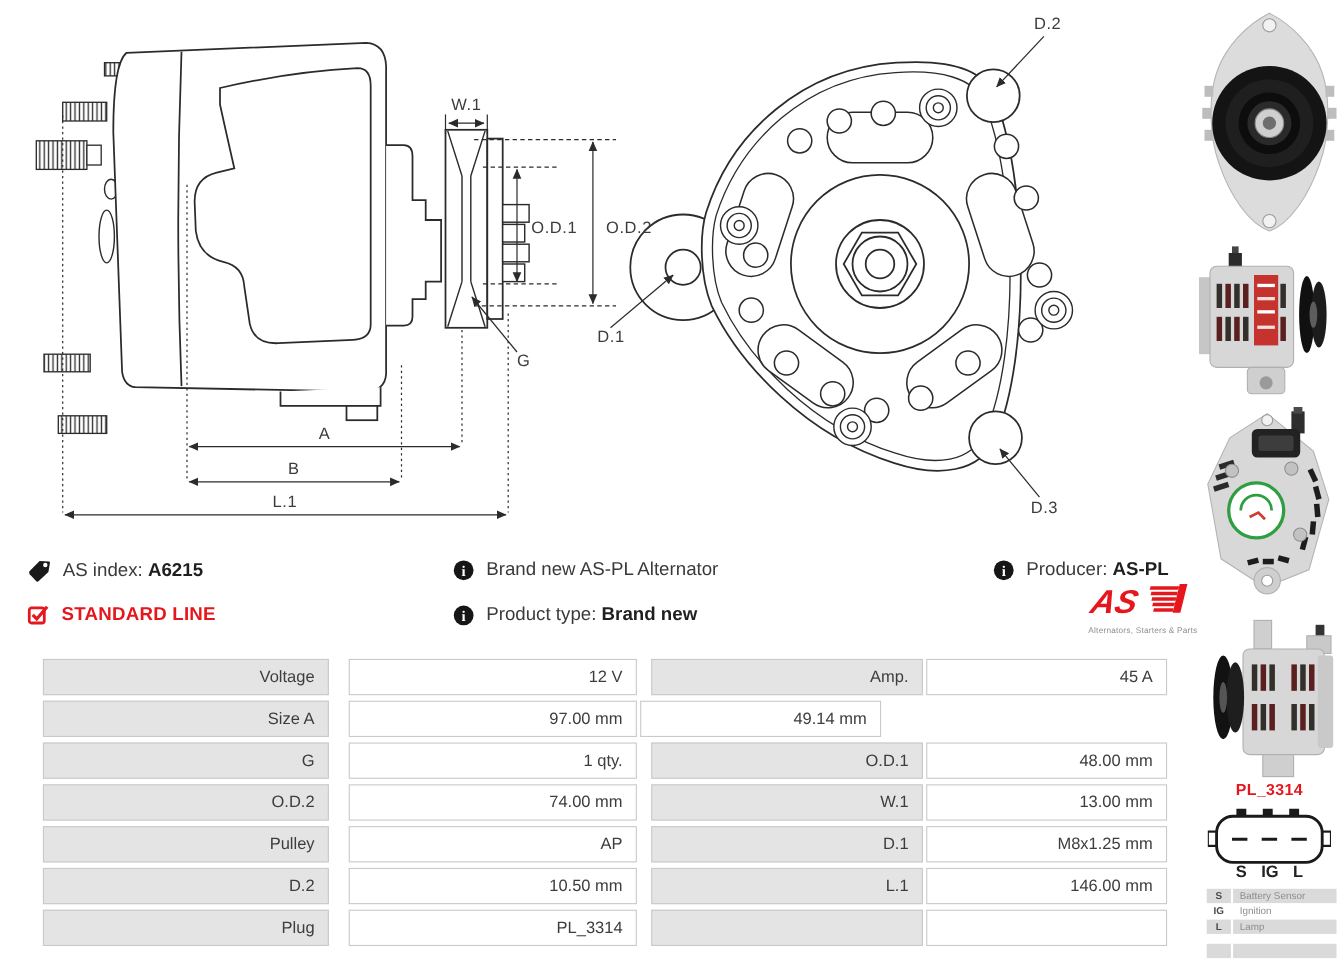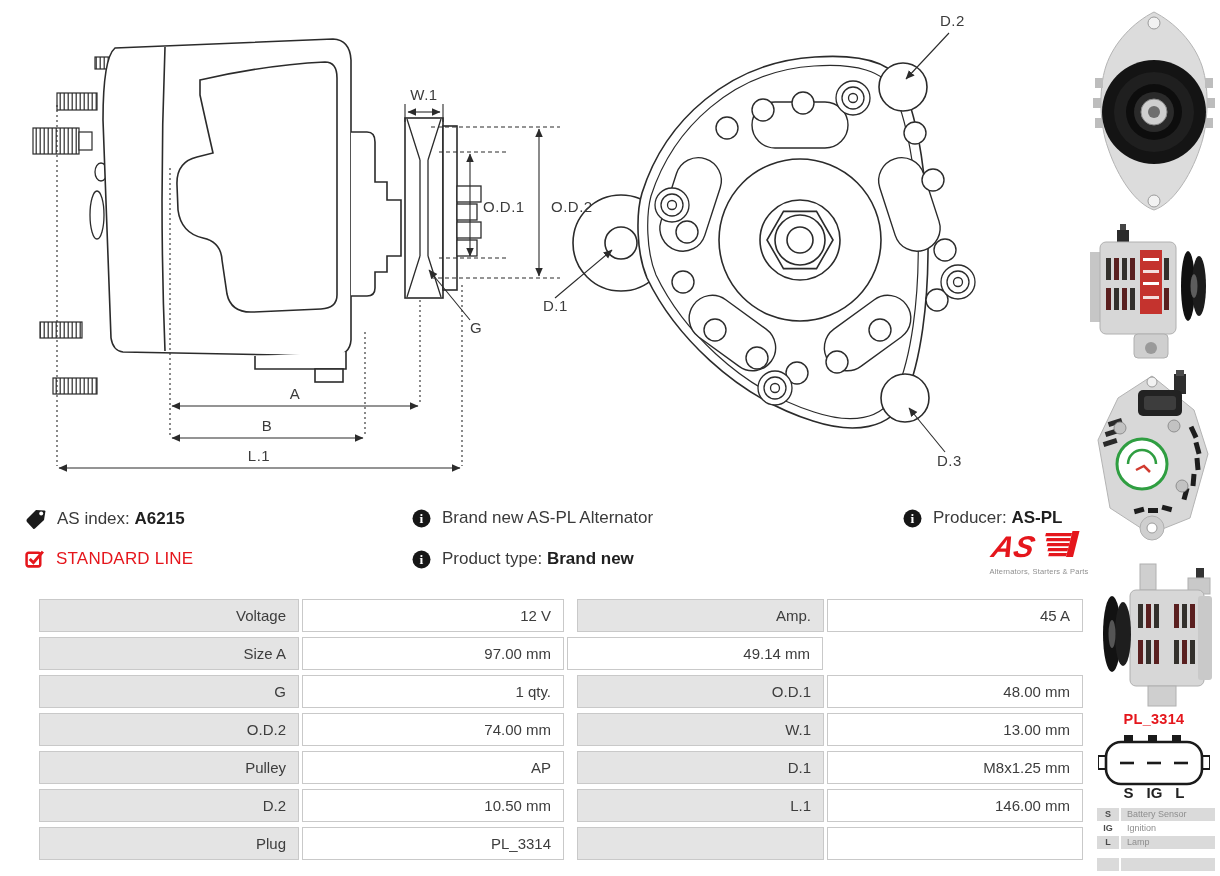--- a/index.html
+++ b/index.html
@@ -5,35 +5,35 @@
   html,body{margin:0;padding:0;}
   body{
     width:1220px;height:876px;position:relative;overflow:hidden;
     background:#ffffff;color:#3a3a3a;
     font-family:"Liberation Sans", sans-serif;
   }
   .abs{position:absolute;}
   
   .info-item{position:absolute;display:flex;align-items:center;gap:11px;font-size:17px;color:#3a3a3a;white-space:nowrap;}
   .info-item b{color:#1f1f1f;font-weight:bold;}
-  .standard{color:var(--brand-red);font-weight:normal;letter-spacing:.2px;}
+  .standard{color:var(--brand-red);font-weight:bold;letter-spacing:.2px;}
   .red-stroke{stroke:var(--brand-red);}
   .red-fill{fill:var(--brand-red);}
   
   .logo{position:absolute;left:984px;top:529px;width:110px;text-align:center;}
   .logo .tagline{font-size:7.5px;color:#8f8f8f;white-space:nowrap;margin-top:-2px;letter-spacing:.2px;}
   
   .spec{position:absolute;left:15px;top:599px;width:1060px;padding-left:24px;}
   .trow{display:flex;margin-bottom:5px;}
   .cell{box-sizing:border-box;border:1px solid #c9c9c9;height:33px;line-height:31px;
         font-size:15px;text-align:right;padding-right:12px;color:#3d3d3d;overflow:hidden;}
   .lbl{background:#e4e4e4;width:260px;}
-  .val{background:#ffffff;width:262px;margin-left:3px;}
+  .val{background:#ffffff;width:262px;margin-left:18px;}
   .lbl2{background:#e4e4e4;width:247px;margin-left:13px;}
-  .val2{background:#ffffff;width:256px;margin-left:3px;}
+  .val2{background:#ffffff;width:219px;margin-left:3px;}
   
   .photo{position:absolute;left:1090px;}
   .plugname{position:absolute;left:1090px;top:711px;width:128px;text-align:center;
             color:var(--brand-red);font-weight:bold;font-size:14.5px;letter-spacing:.3px;}
   .pins{position:absolute;left:1098px;top:784px;width:112px;display:flex;justify-content:center;
         gap:13px;font-weight:bold;font-size:15px;color:#222;}
   .legend{position:absolute;left:1097px;top:808px;width:118px;font-size:9px;}
   .lrow{display:flex;height:13px;line-height:13px;margin-bottom:1px;}
   .lkey{width:22px;text-align:center;font-weight:bold;color:#4a4a4a;}
   .llabel{flex:1;margin-left:2px;padding-left:6px;color:#8e8e8e;white-space:nowrap;}

